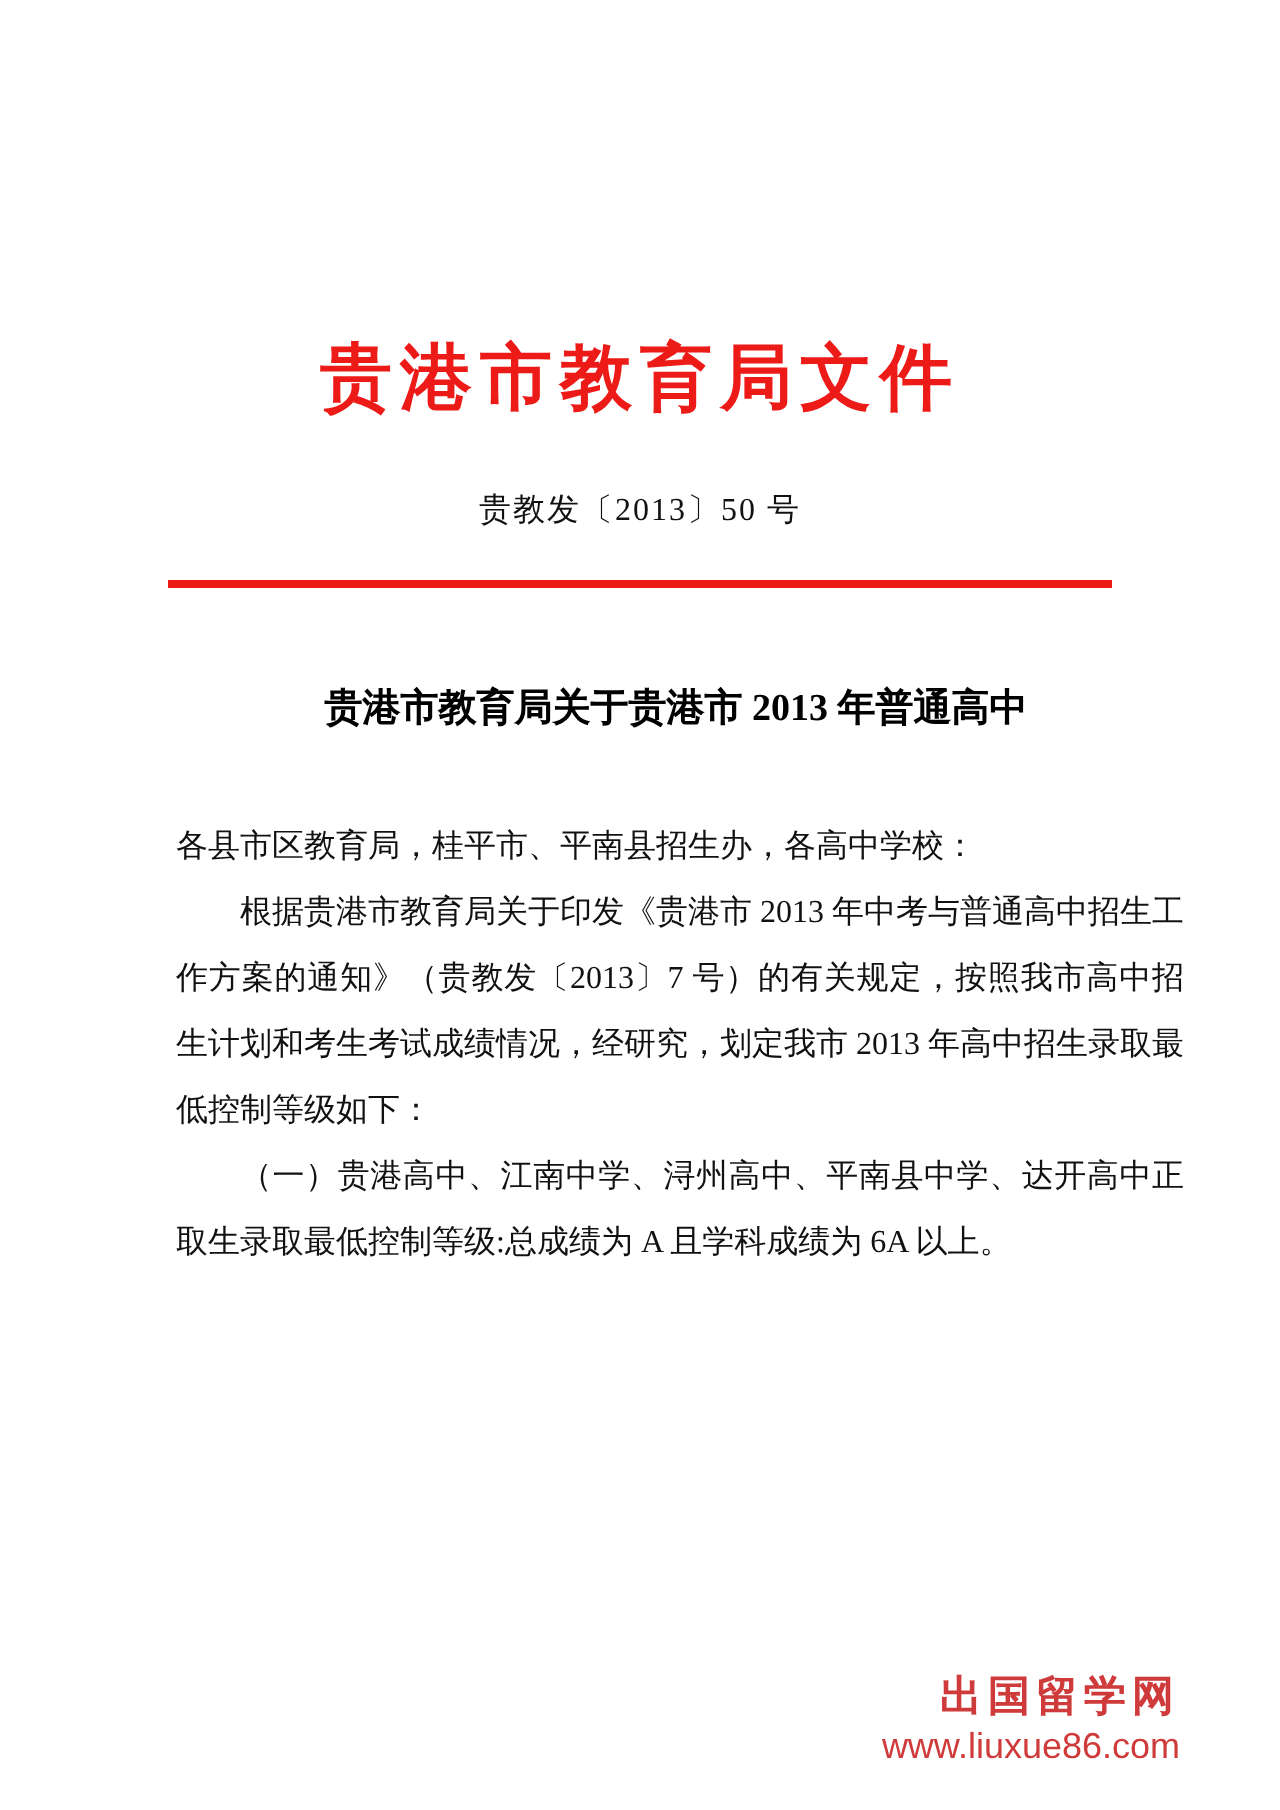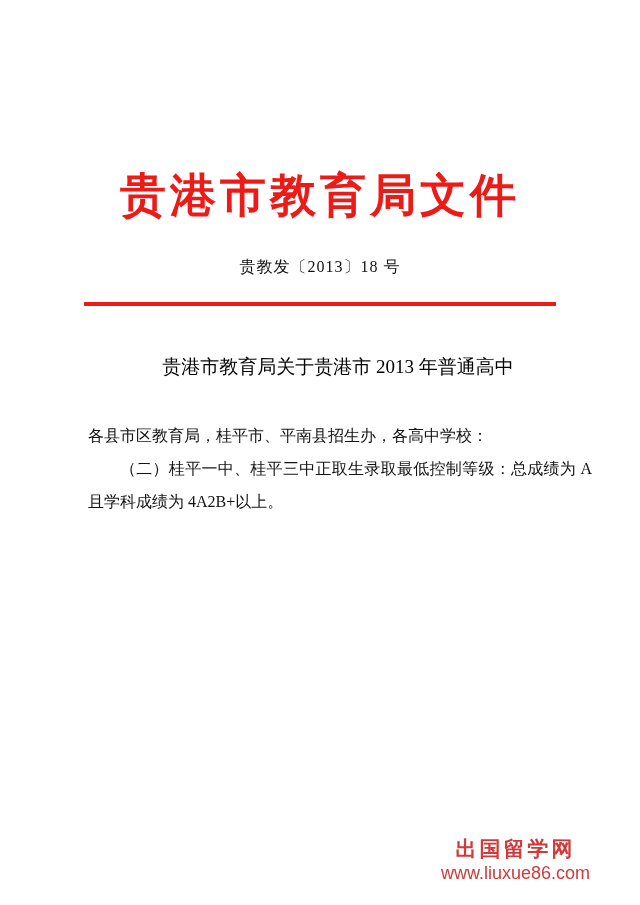--- a/index.html
+++ b/index.html
@@ -13,21 +13,21 @@
       background: #ffffff;
       position: relative;
       overflow: hidden;
       font-family: "Liberation Serif", serif;
       color: #000000;
       margin: 0 auto;
     }
     .agency-title {
       margin-top: 168px;
       text-align: center;
-      font-size: 46px;
+      font-size: 36px;
       font-weight: bold;
       color: #ed1b18;
       letter-spacing: 4px;
       line-height: 1.2;
       font-family: "Liberation Serif", serif;
     }
     .doc-number {
       margin-top: 34px;
       text-align: center;
       font-size: 16px;
@@ -37,21 +37,21 @@
     .red-line {
       width: 472px;
       height: 4px;
       background: #ed1b18;
       margin: 24px auto 0 auto;
     }
     .doc-title {
       margin-top: 44px;
       text-align: center;
       font-size: 19px;
-      font-weight: normal;
+      font-weight: bold;
       line-height: 33px;
       color: #000000;
       margin-left: 36px;
     }
     .body-block {
       margin: 36px 48px 0 88px;
       font-size: 16px;
       line-height: 33px;
       text-align: justify;
       color: #111111;
@@ -67,21 +67,21 @@
       font-family: "Liberation Sans", sans-serif;
       font-size: 15.5px;
     }
     .salutation {
       text-indent: 0;
     }
     .watermark {
       position: absolute;
       right: 50px;
       bottom: 20px;
-      text-align: center;
+      text-align: right;
       color: #cf3a3a;
       line-height: 1.2;
     }
     .wm-name {
       font-size: 21px;
       font-weight: bold;
       letter-spacing: 3px;
       font-family: "Liberation Sans", sans-serif;
     }
     .wm-url {
@@ -90,31 +90,32 @@
       font-family: "Liberation Sans", sans-serif;
     }
   </style>
 </head>
 <body>
 
 <div class="page">
 
   <div class="agency-title">贵港市教育局文件</div>
 
-  <div class="doc-number">贵教发〔2013〕18 号</div>
+  <div class="doc-number">贵教发〔2013〕50 号</div>
 
   <div class="red-line"></div>
 
   <div class="doc-title">
     <div>贵港市教育局关于贵港市 2013 年普通高中</div>
   </div>
 
   <div class="body-block">
     <p class="para salutation">各县市区教育局，桂平市、平南县招生办，各高中学校：</p>
-    <p class="para">（二）桂平一中、桂平三中正取生录取最低控制等级：总成绩为 A 且学科成绩为 4A2B+以上。</p>
+    <p class="para">根据贵港市教育局关于印发《贵港市 2013 年中考与普通高中招生工作方案的通知》（贵教发〔2013〕7 号）的有关规定，按照我市高中招生计划和考生考试成绩情况，经研究，划定我市 2013 年高中招生录取最低控制等级如下：</p>
+    <p class="para">（一）贵港高中、江南中学、浔州高中、平南县中学、达开高中正取生录取最低控制等级:总成绩为 A 且学科成绩为 6A 以上。</p>
   </div>
 
   <div class="watermark">
     <div class="wm-name">出国留学网</div>
     <div class="wm-url">www.liuxue86.com</div>
   </div>
 
 </div>
 
 </body></html>

